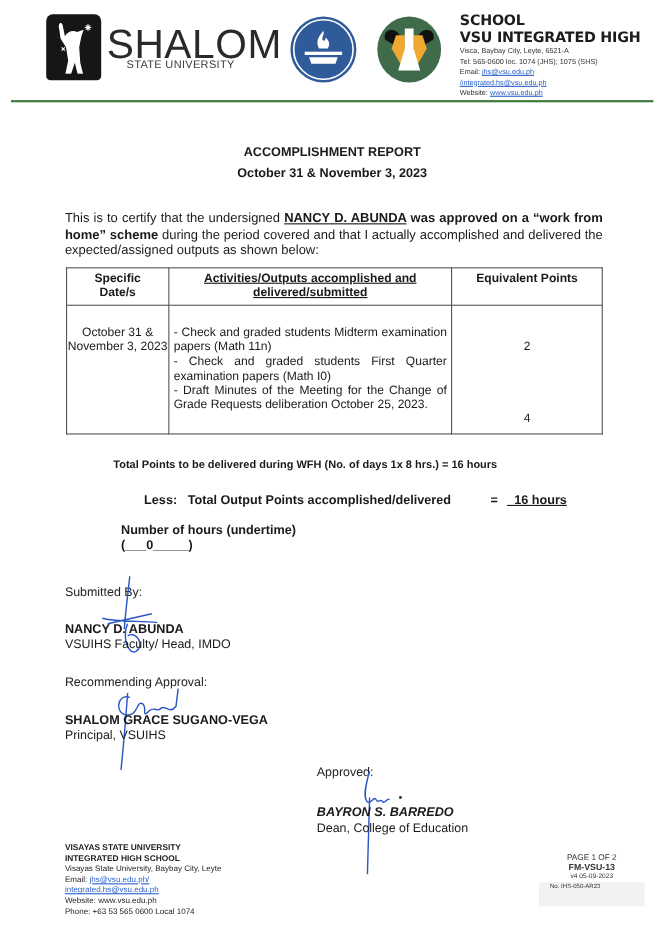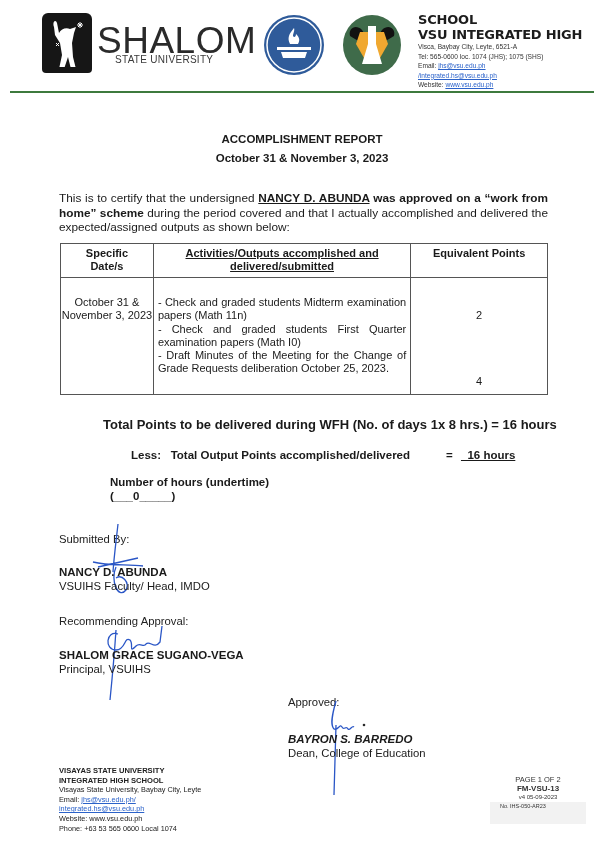--- a/index.html
+++ b/index.html
@@ -36,21 +36,21 @@
   .col1 { width: 93px; }
   .col2 { width: 258px; text-decoration: underline; }
   .col3 { width: 137px; }
   .date-cell { text-align: center; vertical-align: top; padding-top: 18px; line-height: 13px; height: 117px; }
   .act-cell { vertical-align: top; padding: 18px 4px 4px 4px; line-height: 13.3px; text-align: justify; }
   .pts-cell { vertical-align: top; text-align: center; padding-top: 31px; line-height: 13px; }
   .pts-cell .p2 { margin-top: 53px; }
   .total-row td { height: 17px; text-align: center; vertical-align: middle; line-height: 13px; }
   .total-label { font-weight: bold; }
 
-  .summary1 { left: 103px; top: 417px; font-size: 13px; font-weight: bold; }
+  .summary1 { left: 103px; top: 417px; font-size: 10px; font-weight: bold; }
   .summary2 { left: 107px; top: 449px; font-size: 11.5px; font-weight: bold; width: 390px; margin-left: 24px; }
   .summary2 .eq { position: absolute; left: 315px; }
   .summary2 .val { position: absolute; left: 330px; text-decoration: underline; }
   .summary3 { left: 110px; top: 475px; font-size: 11.5px; font-weight: bold; line-height: 14px; }
 
   
   .sig-label { font-size: 11.3px; color: #222; }
   .sig-name { font-size: 11.5px; font-weight: bold; }
   .sig-role { font-size: 11.3px; }
   .signature { stroke: #2a56c6; fill: none; stroke-width: 1.3; }

